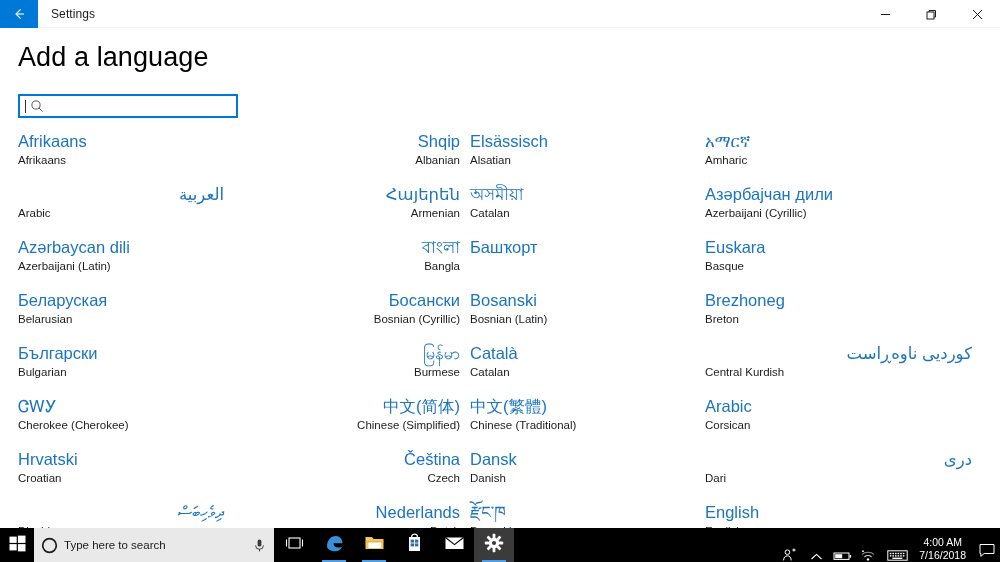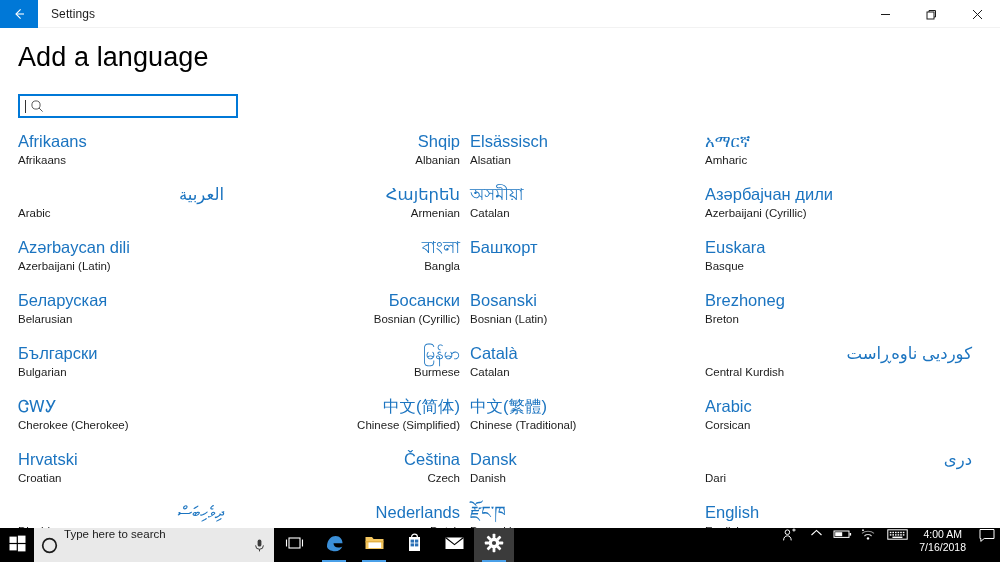--- a/index.html
+++ b/index.html
@@ -145,21 +145,21 @@
     z-index: 20;
   }
   .start-btn {
     width: 34px;
     display: flex; align-items: center; justify-content: center;
     cursor: pointer;
   }
   .cortana-box {
     width: 240px; height: 34px;
     background: #e9e9e9;
-    display: flex; 
+    display: flex; align-items: center;
     cursor: text;
   }
   .cortana-circle {
     flex: 0 0 auto;
     width: 30px;
     display: flex; align-items: center; justify-content: center;
   }
   .cortana-text {
     flex: 1 1 auto;
     font-size: 11.5px;
@@ -180,21 +180,21 @@
   .tb-icon.active { background: #3b3b3b; }
   .tb-icon.underline::after {
     content: "";
     position: absolute;
     bottom: 0; left: 8px; right: 8px;
     height: 2px;
     background: #4aa0e8;
   }
   .tray {
     margin-left: auto;
-    display: flex; align-items: flex-start;
+    display: flex; align-items: flex-end;
   }
   .tray-icon {
     width: 26px;
     display: flex; align-items: center; justify-content: center;
     cursor: pointer;
   }
   .tray-icon.wide { width: 32px; }
   .tray-clock {
     padding: 0 8px 0 6px;
     display: flex; flex-direction: column;

